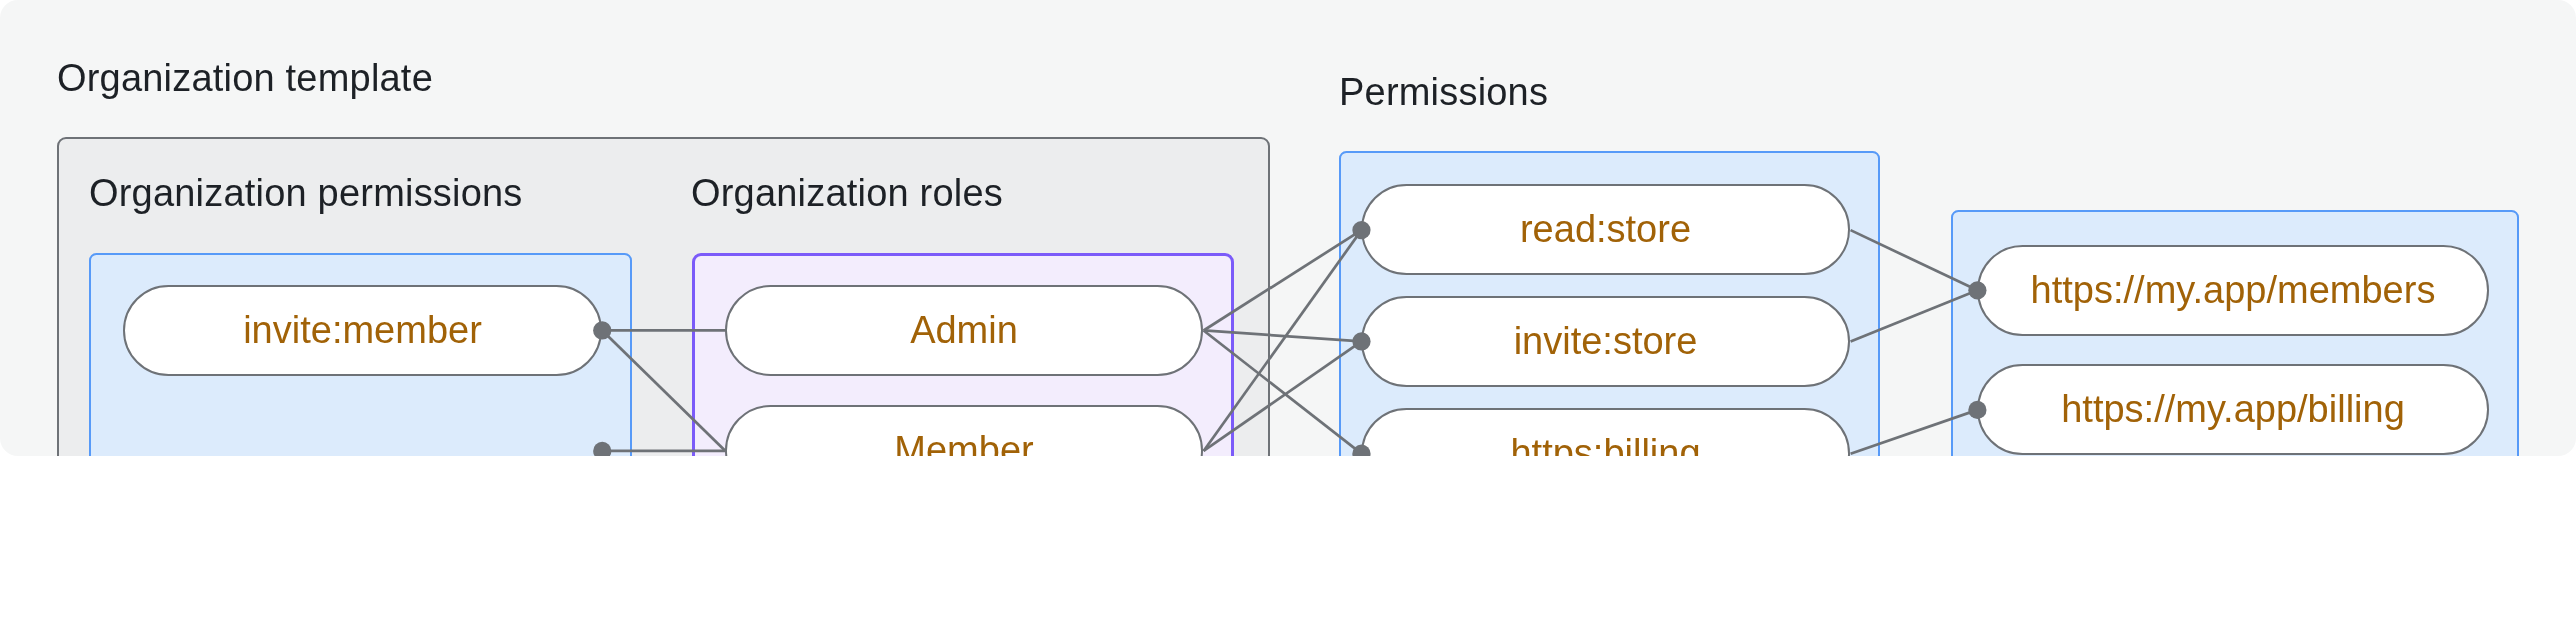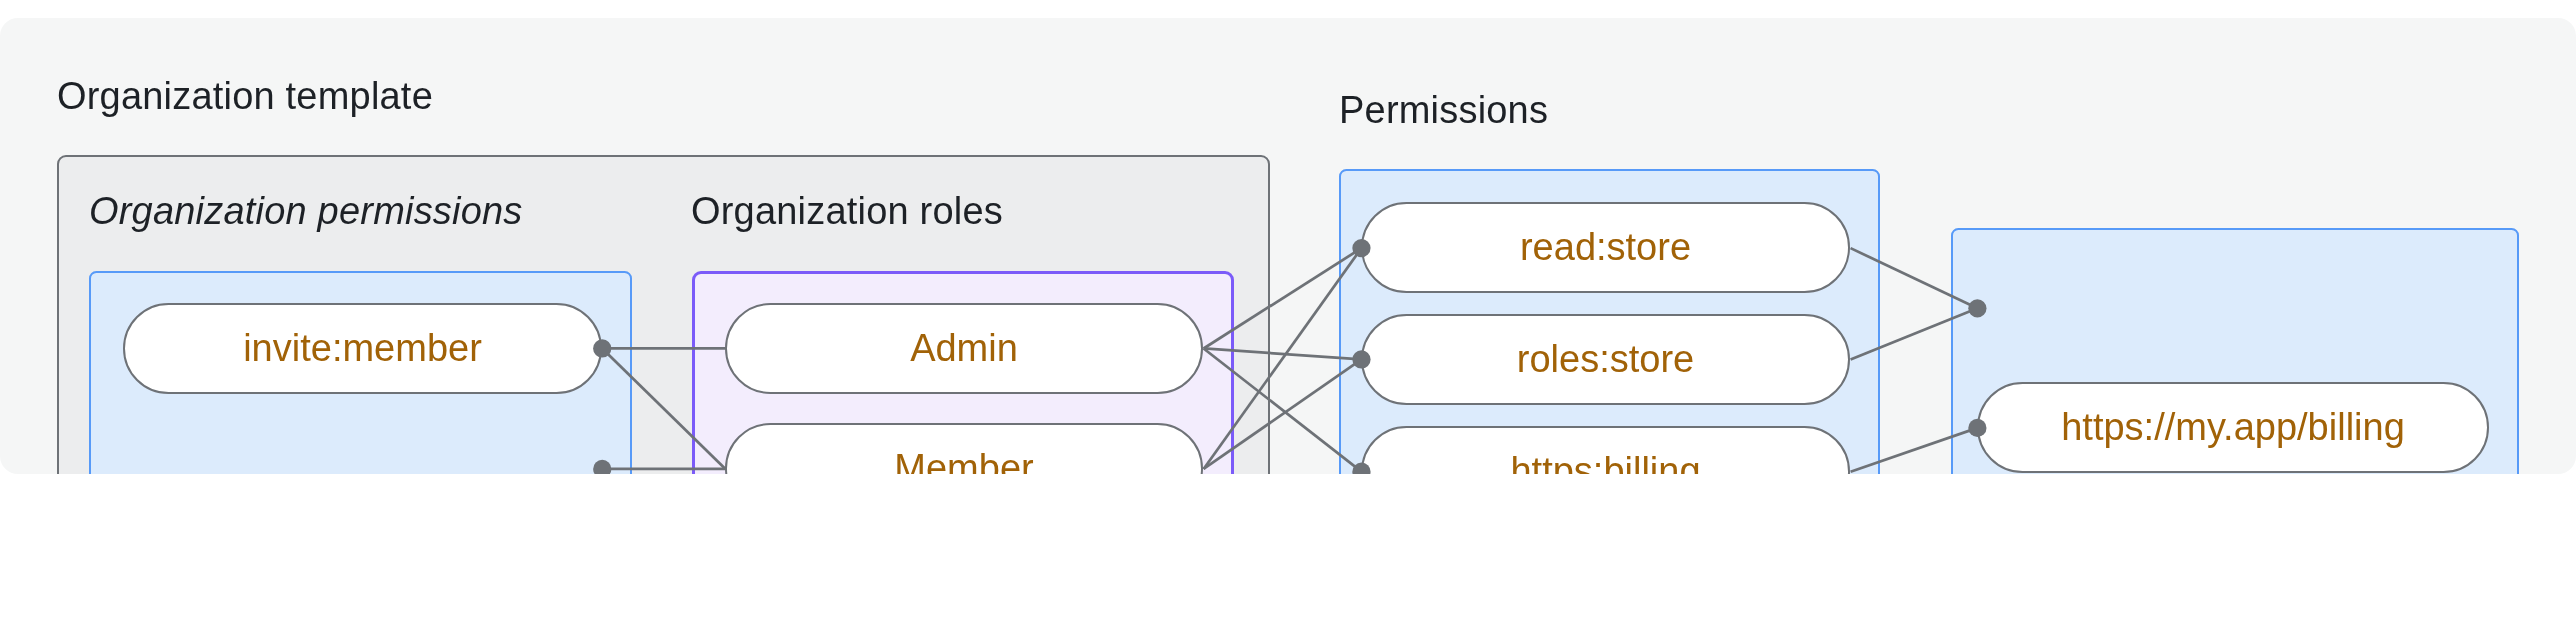--- a/index.html
+++ b/index.html
@@ -8,21 +8,20 @@
     background: #ffffff;
     font-family: "Liberation Sans", sans-serif;
   }
   .frame {
     position: relative;
     width: 2576px;
     height: 456px;
     background: #F5F6F6;
     border-radius: 18px;
     overflow: hidden;
-    margin-top: 18px;
   }
   .heading {
     position: absolute;
     font-size: 38px;
     font-weight: 500;
     color: #1D2126;
     letter-spacing: 0.2px;
     white-space: nowrap;
   }
   .group-box {
@@ -66,36 +65,37 @@
 </style>
 </head>
 <body>
 
 <div class="frame">
 
   <div class="heading" style="left:57px; top:57px;">Organization template</div>
 
   <div class="group-box box-gray" style="left:57px; top:137px; width:1213px; height:427px;"></div>
 
-  <div class="heading" style="left:89px; top:172px;font-style:italic;">Organization permissions</div>
+  <div class="heading" style="left:89px; top:172px;">Organization permissions</div>
   <div class="group-box box-blue" style="left:89px; top:253px; width:543px; height:275px;"></div>
   <div class="pill" style="left:123px; top:285px; width:479px; height:91px;">invite:member</div>
 
   <div class="heading" style="left:691px; top:172px;">Organization roles</div>
   <div class="group-box box-purple" style="left:692px; top:253px; width:542px; height:275px;"></div>
   <div class="pill" style="left:725px; top:285px; width:478px; height:91px;text-align:center;">Admin</div>
   <div class="pill" style="left:725px; top:405px; width:478px; height:91px;">Member</div>
 
   <div class="heading" style="left:1339px; top:71px;text-align:right;">Permissions</div>
   <div class="group-box box-blue" style="left:1339px; top:151px; width:541px; height:398px;"></div>
   <div class="pill" style="left:1361px; top:184px; width:489px; height:91px;">read:store</div>
-  <div class="pill" style="left:1361px; top:296px; width:489px; height:91px;">roles:store</div>
+  <div class="pill" style="left:1361px; top:296px; width:489px; height:91px;">invite:store</div>
   <div class="pill" style="left:1361px; top:408px; width:489px; height:91px;">https:billing</div>
 
   <div class="group-box box-blue" style="left:1951px; top:210px; width:568px; height:278px;"></div>
+  <div class="pill" style="left:1977px; top:245px; width:512px; height:91px;">https://my.app/members</div>
   <div class="pill" style="left:1977px; top:364px; width:512px; height:91px;">https://my.app/billing</div>
 
   <svg id="edges-svg" width="2576" height="619" viewBox="0 0 2823 678">
       <line x1="660" y1="362" x2="795" y2="362" stroke="#6E7277" stroke-width="3"></line>
       <line x1="660" y1="362" x2="795" y2="494" stroke="#6E7277" stroke-width="3"></line>
       <line x1="660" y1="494" x2="795" y2="494" stroke="#6E7277" stroke-width="3"></line>
       <line x1="1319" y1="362" x2="1492" y2="252" stroke="#6E7277" stroke-width="3"></line>
       <line x1="1319" y1="362" x2="1492" y2="374" stroke="#6E7277" stroke-width="3"></line>
       <line x1="1319" y1="362" x2="1492" y2="497" stroke="#6E7277" stroke-width="3"></line>
       <line x1="1319" y1="494" x2="1492" y2="252" stroke="#6E7277" stroke-width="3"></line>

